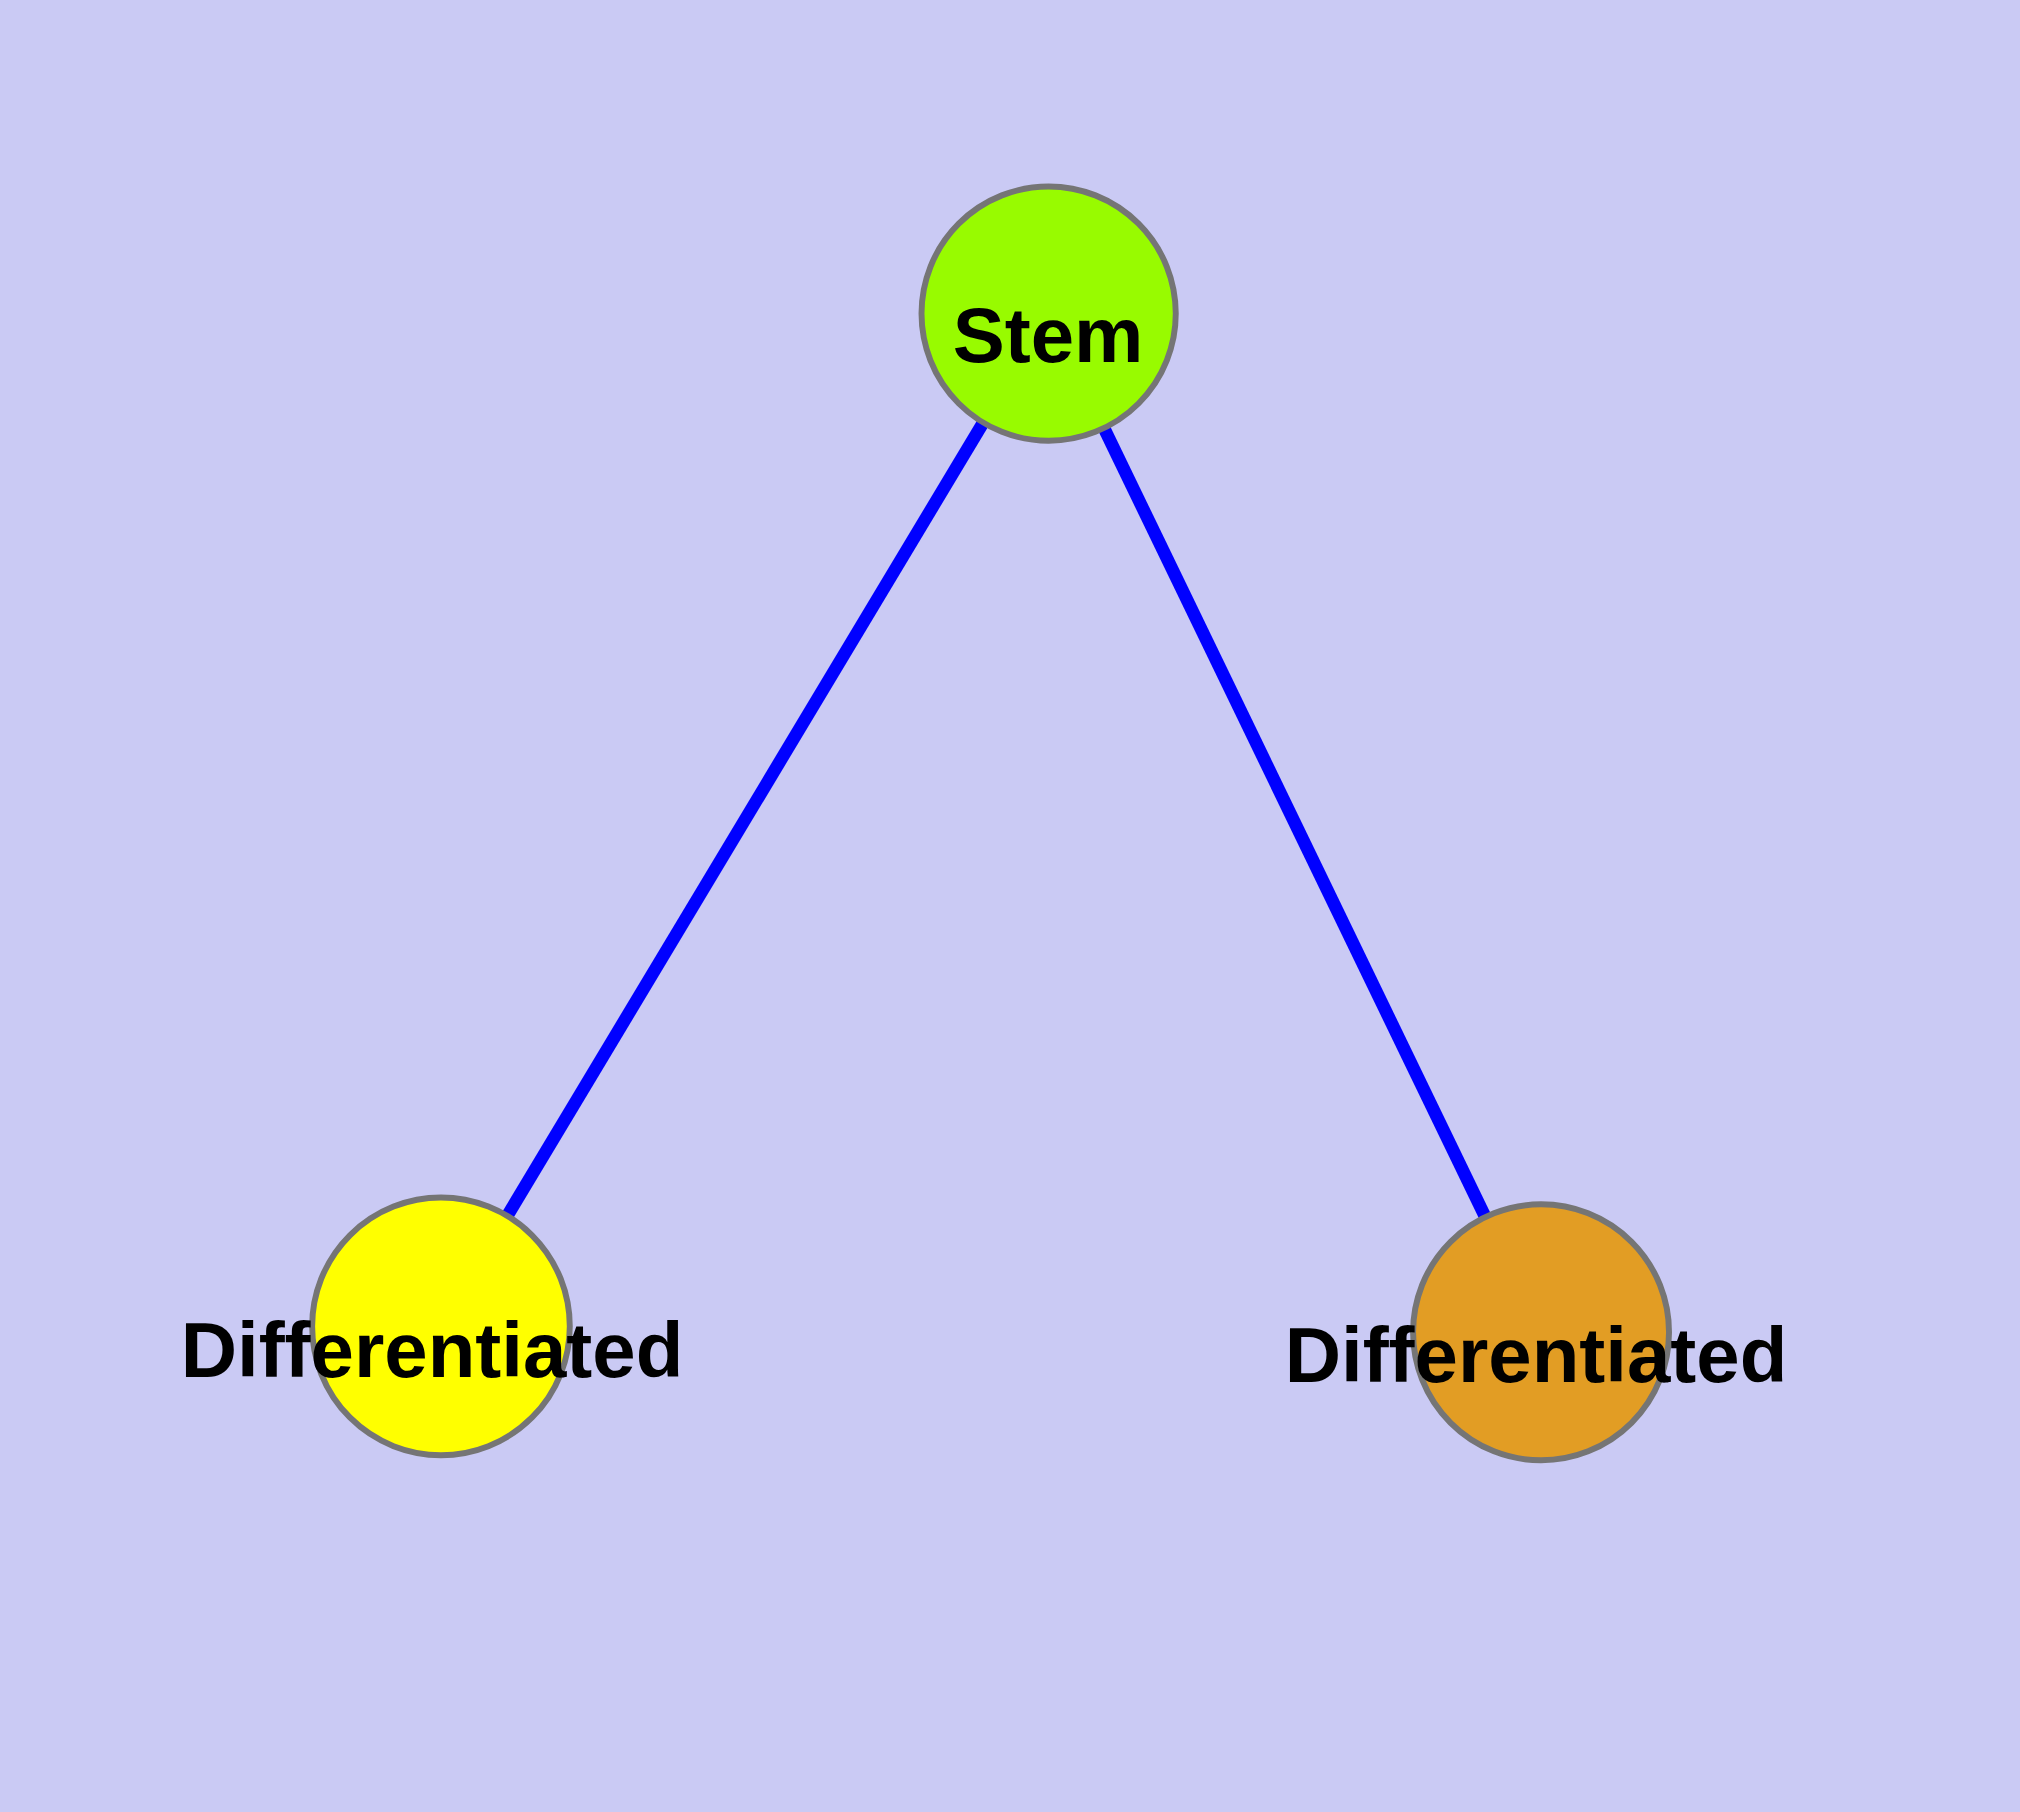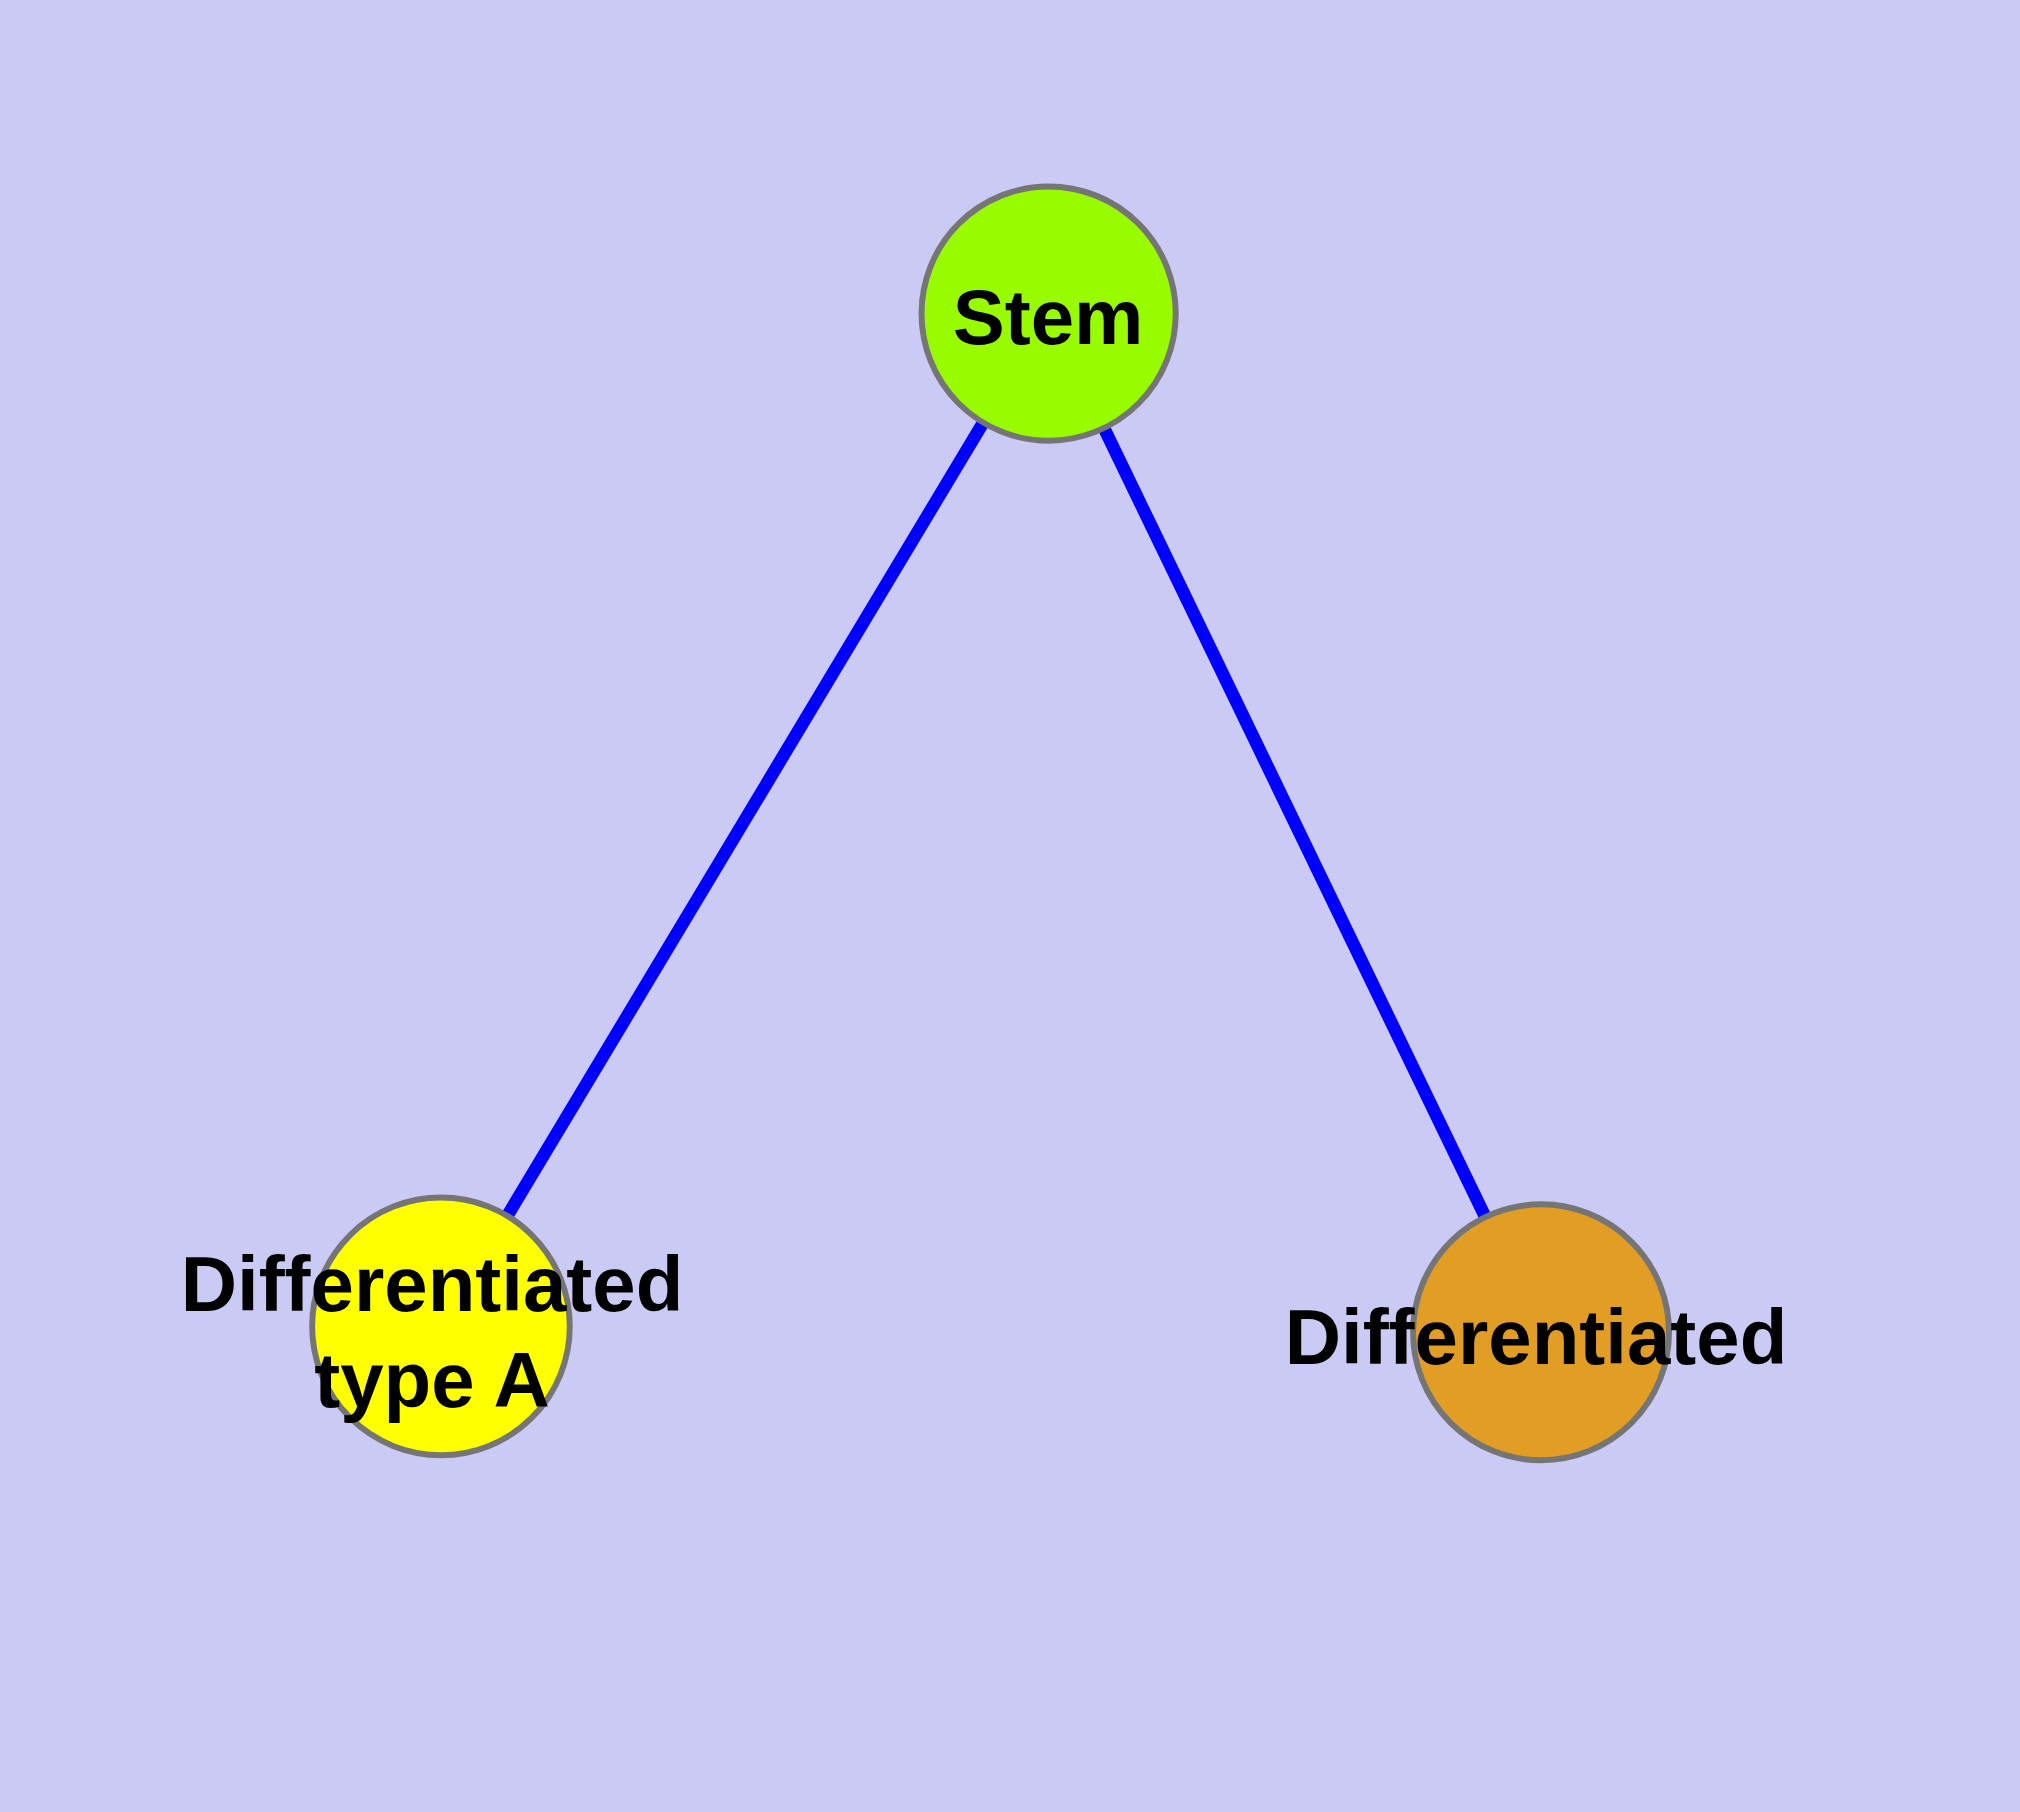--- a/index.html
+++ b/index.html
@@ -26,20 +26,21 @@
     transform: translate(-50%, -50%);
     text-align: center;
     font-weight: bold;
     font-size: 78px;
     line-height: 96px;
     color: #000000;
     white-space: nowrap;
   }
   .node-label .line {
     display: block;
+    margin-top: 35px;
   }
   .label-stem  { left: 1048px; top: 317px; }
   .label-a     { left: 432px;  top: 1332px; }
   .label-b     { left: 1536px; top: 1337px; }
 </style>
 </head>
 <body>
 
 <div class="stage" style="background: rgb(202, 202, 244);">
 
@@ -52,21 +53,20 @@
     <circle cx="520" cy="1565" r="152" stroke-width="7" fill="#FFFF00" stroke="#757575"></circle>
     <circle cx="1818" cy="1572" r="151" stroke-width="7" fill="#E29D24" stroke="#757575"></circle>
   </svg>
 
   <div class="node-label label-stem" style="color: rgb(0, 0, 0);">
     <span class="line">Stem</span>
   </div>
 
   <div class="node-label label-a" style="color: rgb(0, 0, 0);">
     <span class="line">Differentiated</span>
-    <span class="line">type A</span>
   </div>
 
   <div class="node-label label-b" style="color: rgb(0, 0, 0);">
     <span class="line">Differentiated</span>
   </div>
 
 </div>
 
 
 </body></html>

